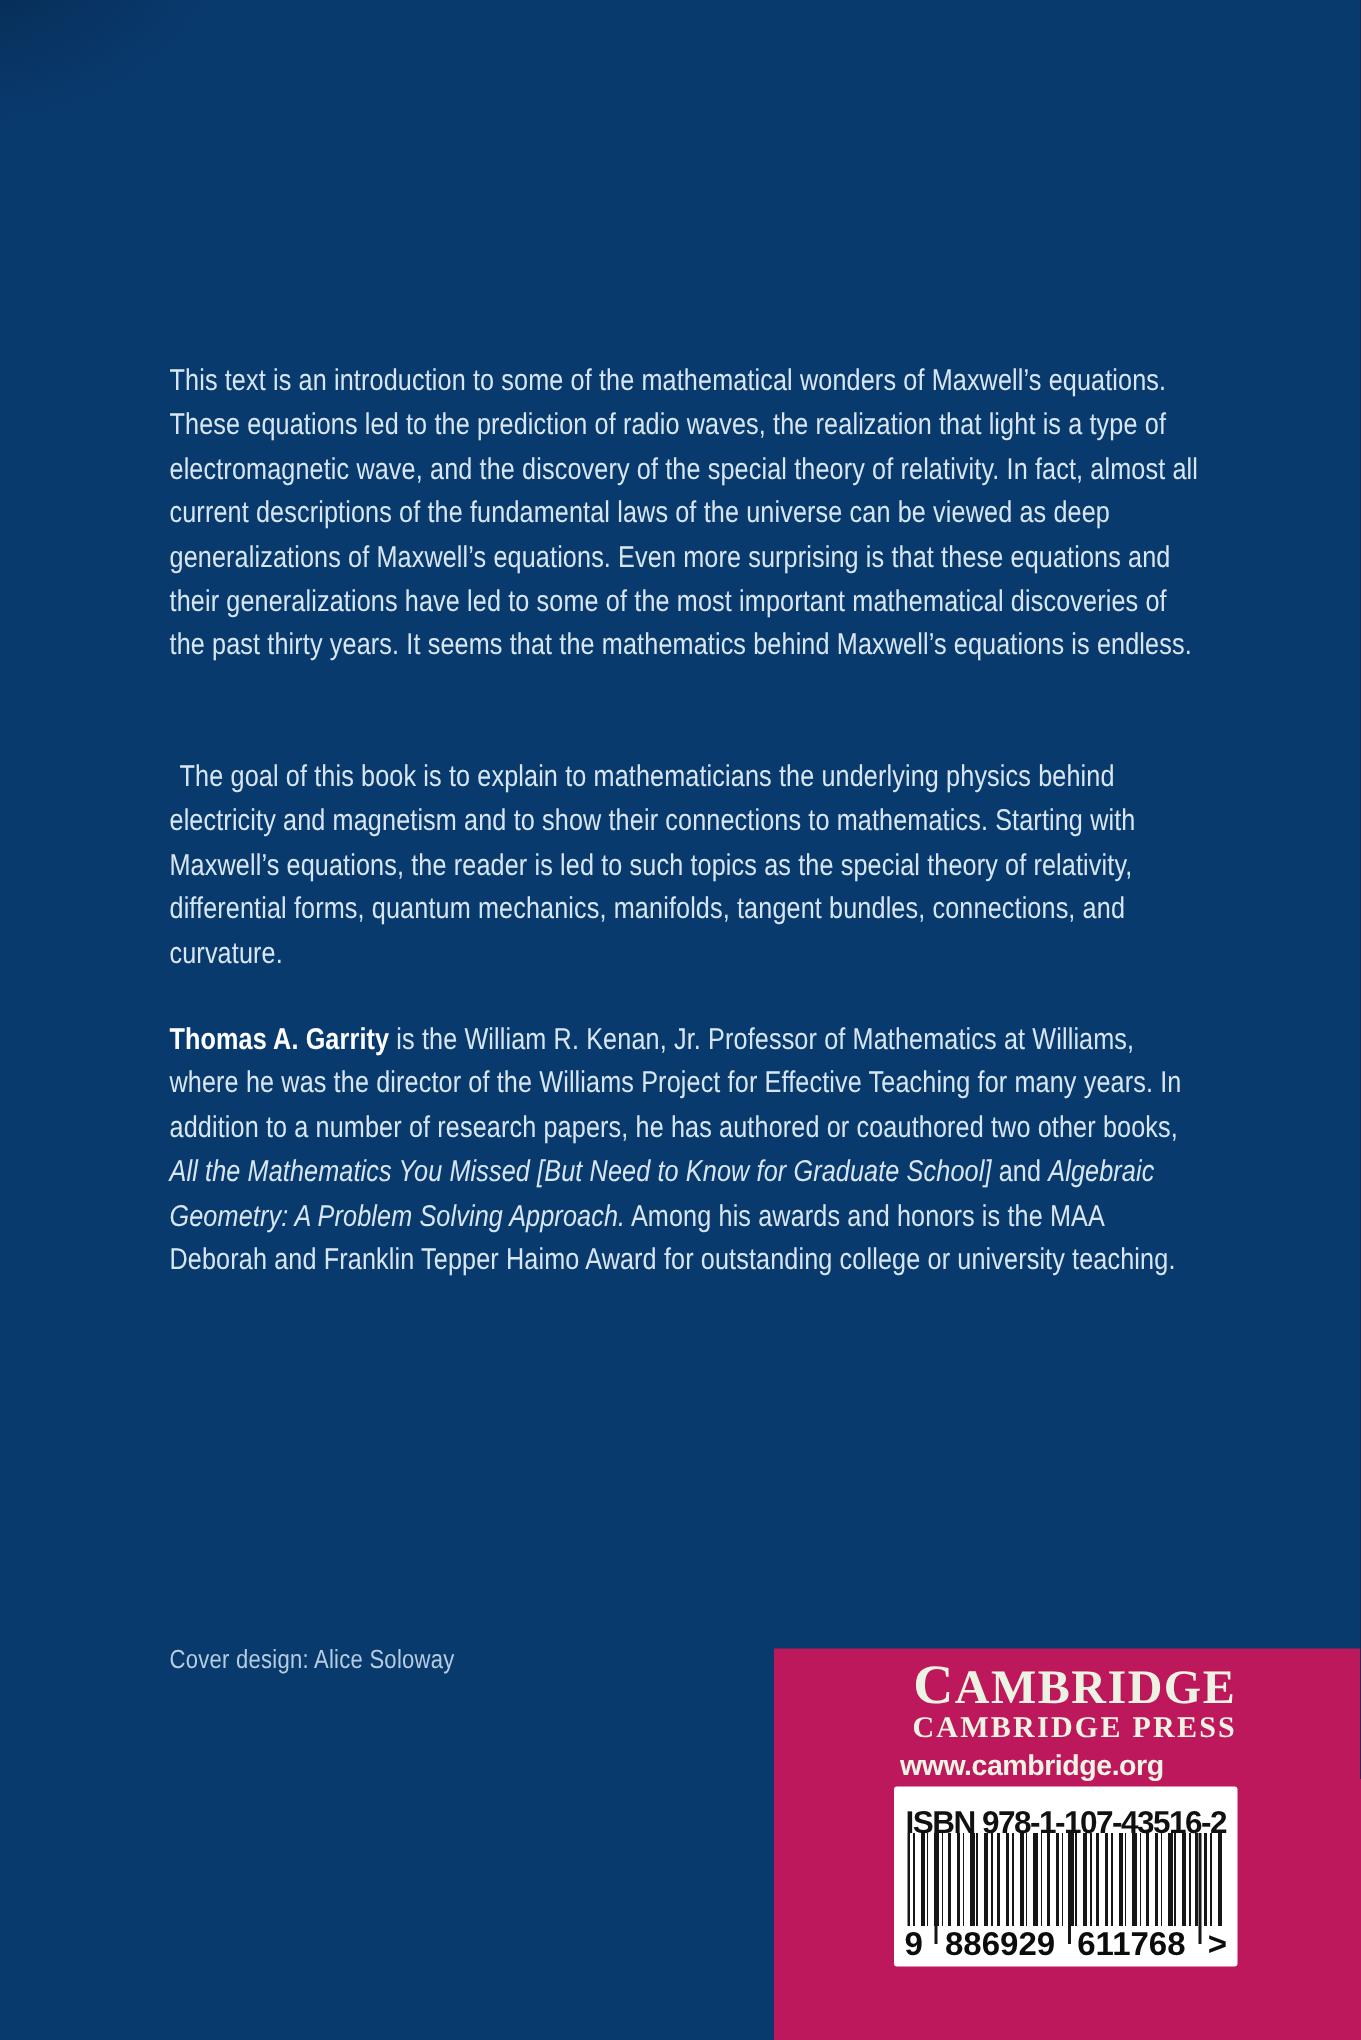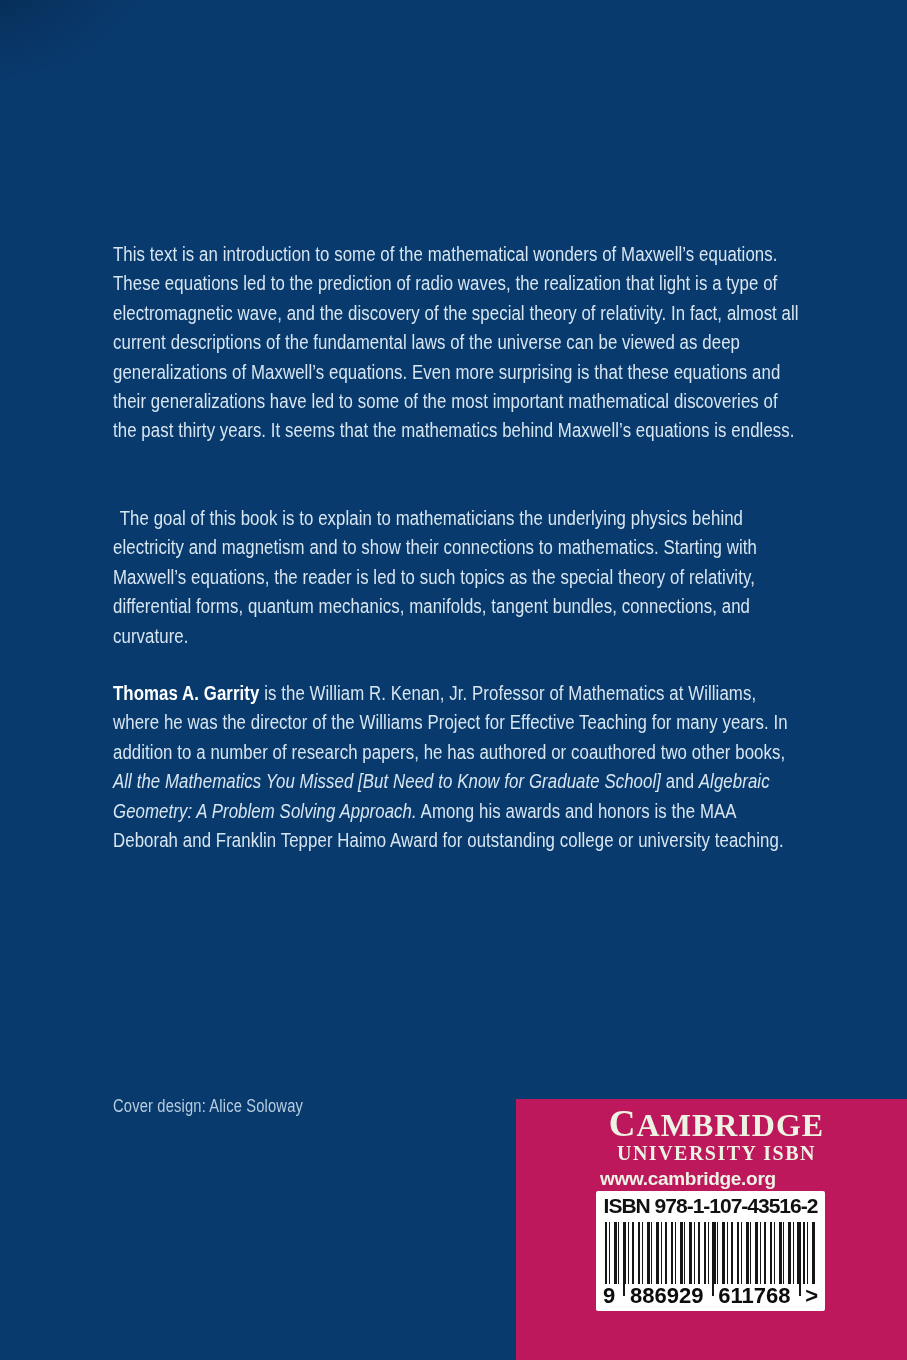--- a/index.html
+++ b/index.html
@@ -94,21 +94,21 @@
   .isbn-box {
     position: absolute;
     left: 80px;
     top: 92px;
     width: 229px;
     height: 120px;
     background: #ffffff;
     border-radius: 2px;
   }
   .isbn-label {
-    margin-top: 3px;
+    margin-top: 13px;
     text-align: center;
     font-weight: bold;
     font-size: 21px;
     letter-spacing: -1px;
     color: #111111;
     white-space: nowrap;
   }
   .barcode-bars {
     position: absolute;
     left: 9px;
@@ -157,21 +157,21 @@
   <p class="para para-2">The goal of this book is to explain to mathematicians the underlying physics behind electricity and magnetism and to show their connections to mathematics. Starting with Maxwell’s equations, the reader is led to such topics as the special theory of relativity, differential forms, quantum mechanics, manifolds, tangent bundles, connections, and curvature.</p>
 
   <p class="para para-bio"><span class="bold-name">Thomas A. Garrity</span><span> is the William R. Kenan, Jr. Professor of Mathematics at Williams, where he was the director of the Williams Project for Effective Teaching for many years. In addition to a number of research papers, he has authored or coauthored two other books, </span><span class="italic-title">All the Mathematics You Missed [But Need to Know for Graduate School]</span><span> and </span><span class="italic-title">Algebraic Geometry: A Problem Solving Approach.</span><span> Among his awards and honors is the MAA Deborah and Franklin Tepper Haimo Award for outstanding college or university teaching.</span></p>
 
   <p class="credits">Cover design: Alice Soloway</p>
 
   <div class="publisher-panel">
 
     <div class="logo-block">
       <div class="cambridge-wordmark">CAMBRIDGE</div>
-      <div class="univpress-wordmark">UNIVERSITY ISBN</div>
+      <div class="univpress-wordmark">CAMBRIDGE PRESS</div>
       <div class="publisher-website">www.cambridge.org</div>
     </div>
 
     <div class="isbn-box">
       <div class="isbn-label">ISBN 978-1-107-43516-2</div>
       <div class="barcode-bars"></div>
       <div class="barcode-guard guard-1"></div>
       <div class="barcode-guard guard-2"></div>
       <div class="barcode-guard guard-3"></div>
       <div class="barcode-digits">

